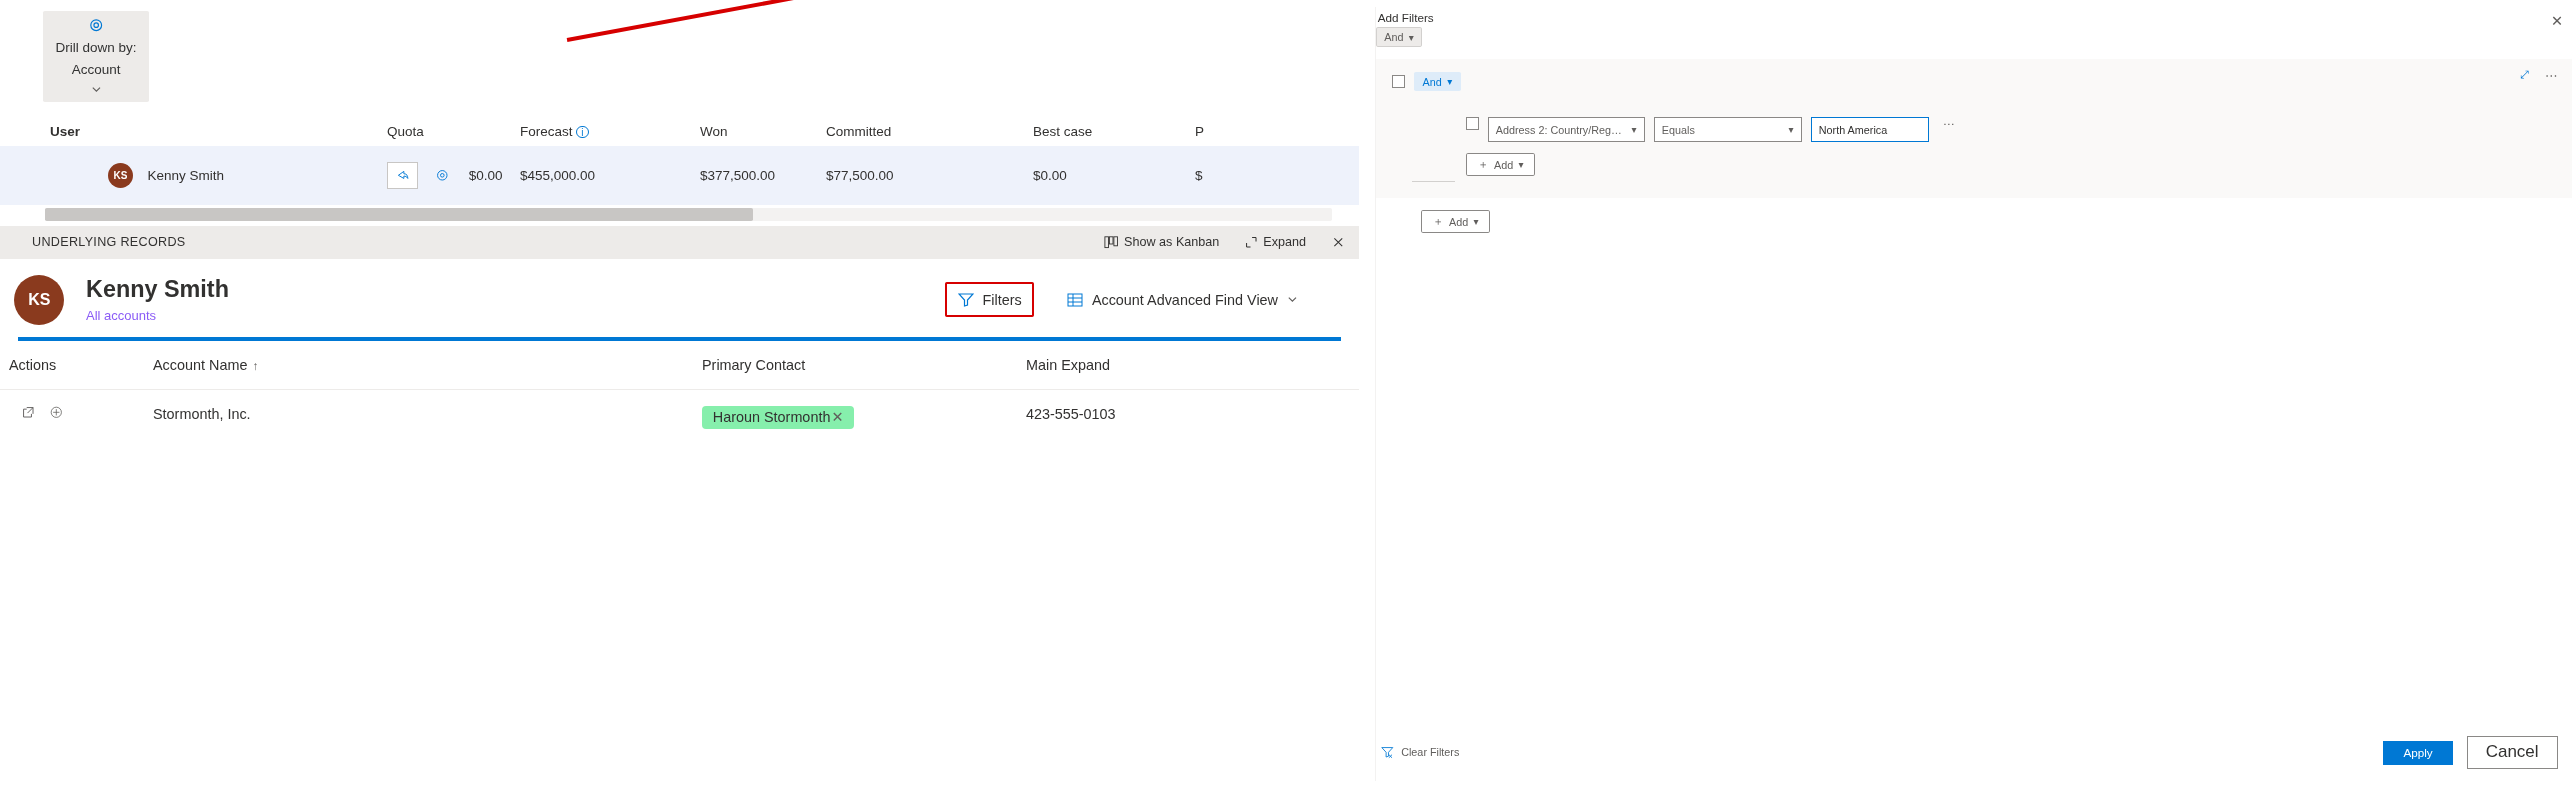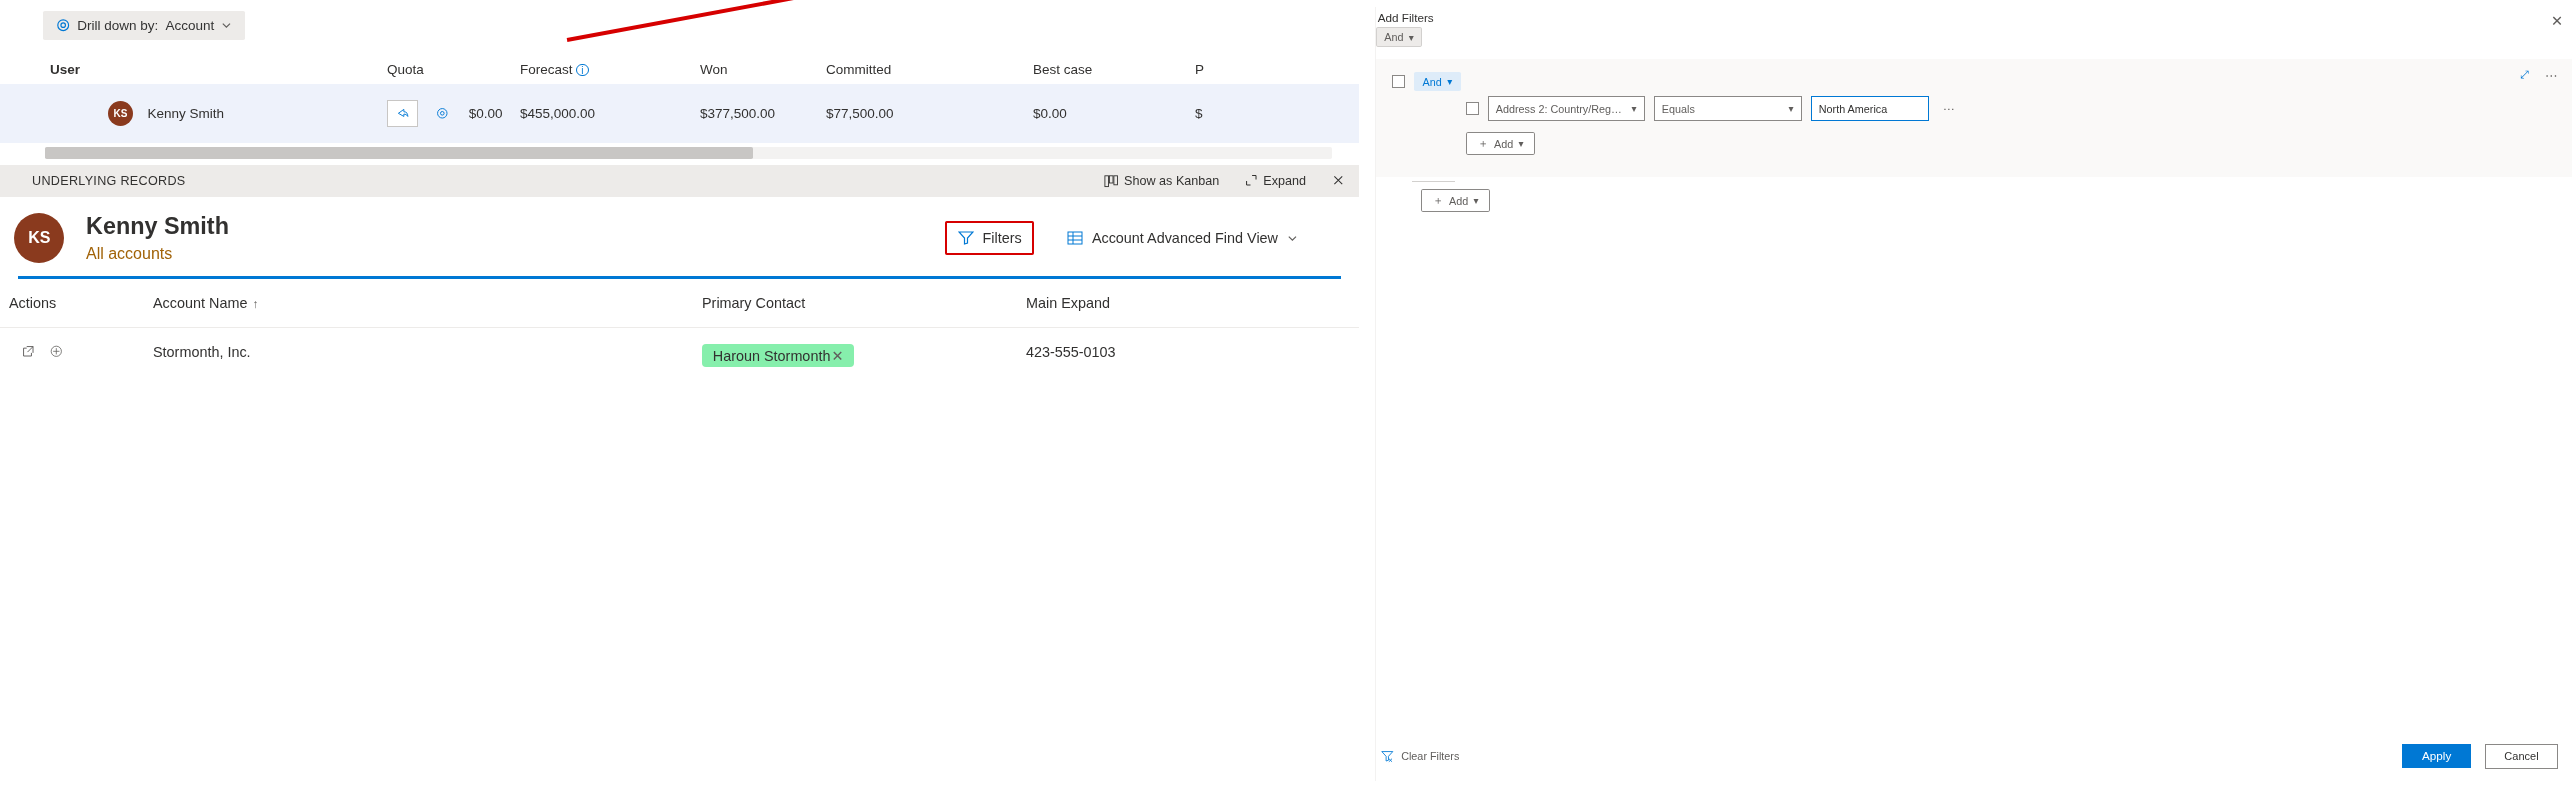--- a/index.html
+++ b/index.html
@@ -21,20 +21,21 @@
   .drilldown-pill {
     display: inline-flex;
     align-items: center;
     gap: 7.2px;
     background: #edebe9;
     border-radius: 1.8px;
     padding: 7.2px 12.6px;
     margin: 10.8px 0 0 43px;
     font-size: 13.5px;
     color: #333;
+    flex-direction: column;
   }
   .drilldown-pill svg { color: #0078d4; }
   .forecast-table {
     margin-top: 14.4px;
     width: 100%;
   }
   .fc-header, .fc-row {
     display: grid;
     grid-template-columns: 378px 133px 180px 126px 207px 162px 81px;
     align-items: center;
@@ -60,21 +61,21 @@
     font-size:12.6px;
   }
   .underlying-bar .right-actions { display:flex; gap:26px; }
   .icon-btn { display:inline-flex; align-items:center; gap:5.4px; color:#323130; }
   .detail-header {
     display:flex; align-items:center; gap:21.6px;
     padding: 16px 14.4px 10.8px 14.4px;
   }
   .avatar-lg { width:50px; height:50px; border-radius:50%; background:#8a3a1e; color:#fff; display:flex; align-items:center; justify-content:center; font-size:16px; font-weight:600;}
   .detail-title { font-size:23.4px; font-weight:600; color:#323130; }
-  .detail-sub { font-size:16px; color:#a16207; margin-top:5px;}
+  .detail-sub { font-size:13px; color:#8b5cf6; margin-top:5px;}
   .toolbar { display:flex; align-items:center; gap:21.6px; margin-left:auto; margin-right:36px;}
   .tool-btn { display:inline-flex; align-items:center; gap:9px; font-size:14.4px; color:#323130; padding:7.2px 10.8px;}
   .tool-btn svg { color:#0078d4; }
   .redbox { border:2.7px solid #d60000; border-radius:1.8px; }
   .divider-tab { height:3.6px; background:#0078d4; margin:1.8px 18px 0 18px; }
   .grid-head, .grid-row {
     display:grid;
     grid-template-columns: 144px 549px 324px 288px;
     font-size:14.4px;
     padding: 16px 9px;
@@ -98,39 +99,39 @@
     border:0.9px solid #d2d0ce; border-radius:1.8px;
   }
   .close-x { position:absolute; right:9px; top:5.4px; color:#605e5c; font-size:14.4px;}
   .filter-canvas {
     margin-top:12.6px; background:#faf9f8; padding:12.6px 16px 21.6px 16px;
     position:relative;
   }
   .group-row { display:flex; align-items:center; gap:9px; }
   .cb { width:12.6px; height:12.6px; border:0.9px solid #8a8886; background:#fff;}
   .and-pill-blue { display:inline-flex; align-items:center; gap:5.4px; background:#deecf9; padding:3.6px 9px; font-size:10.8px; color:#0078d4; border-radius:1.8px;}
-  .cond-row { display:flex; align-items:center; gap:9px; margin:5px 0 0 74px;}
+  .cond-row { display:flex; align-items:flex-start; gap:9px; margin:26px 0 0 74px;}
   .dd { height:25px; border:0.9px solid #8a8886; background:#fff; font-size:10.8px; color:#605e5c; padding:0 7.2px; display:flex; align-items:center; justify-content:space-between; gap:7.2px;}
   .dd.field{ width:157px;}
   .dd.op{ width:148px;}
   .val-input { height:25px; width:118px; border:0.9px solid #0078d4; background:#fff; font-size:10.8px; color:#323130; padding:0 7.2px; }
   .ellipsis-btn { color:#605e5c; padding:0 5.4px;}
   .add-btn { display:inline-flex; align-items:center; gap:5.4px; background:#fff; border:0.9px solid #8a8886; padding:3.6px 10.8px; font-size:10.8px; color:#605e5c; border-radius:1.8px;}
   .add-row-inner { margin:10.8px 0 0 74px;}
   .add-row-outer { margin:12.6px 0 0 45px;}
   .expand-corner{ position:absolute; right:43px; top:9px; font-size:10.8px; color:#0078d4;}
   .more-corner{ position:absolute; right:14.4px; top:9px; font-size:12.6px; color:#605e5c;}
   .footer {
     position:absolute; bottom:12.6px; left:0; right:9px;
     display:flex; align-items:center; justify-content:space-between;
     padding:0 5.4px;
   }
   .clear-filters { display:flex; align-items:center; gap:7.2px; font-size:10.8px; color:#605e5c;}
   .btn-primary { background:#0078d4; color:#fff; border:none; padding:5.4px 20px; font-size:11.7px;}
-  .btn-default { background:#fff; color:#323130; border:0.9px solid #8a8886; padding:5.4px 18px; font-size:11px; margin-left:10.8px;}
+  .btn-default { background:#fff; color:#323130; border:0.9px solid #8a8886; padding:5.4px 18px; font-size:17px; margin-left:10.8px;}
   .red-line {
     position:absolute; left:567px; top:38px; width:826px; height:3.6px;
     background:#d60000; transform-origin: left center;
     transform: rotate(-10.5deg);
   }
   .chev { font-size:10px; }
   .tree-line{ position:absolute; left:36px; top:122px; width:43px; height:0.9px; background:#d2d0ce;}
 </style>
 </head>
 <body>

